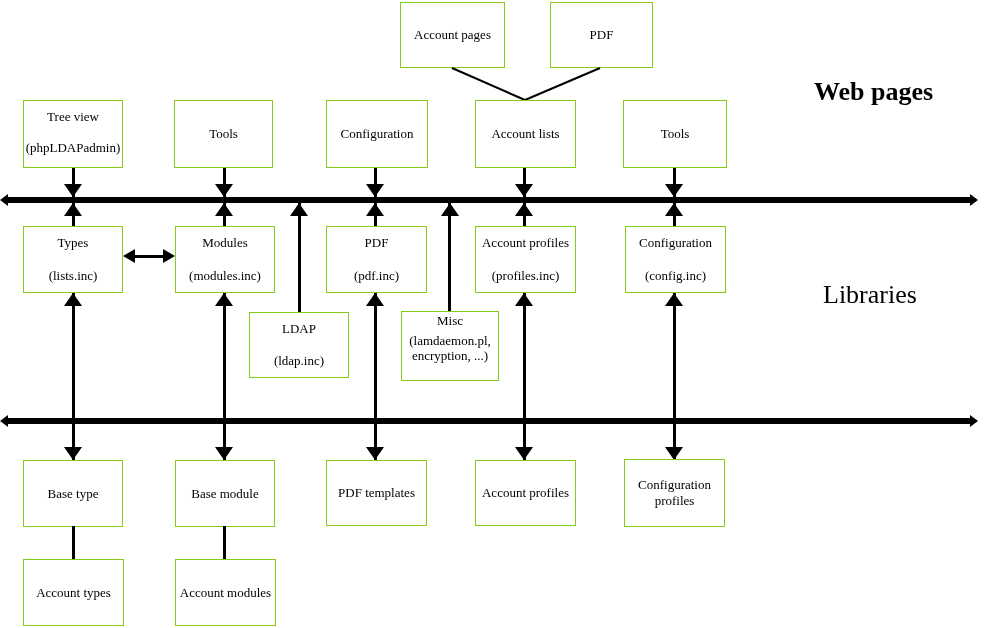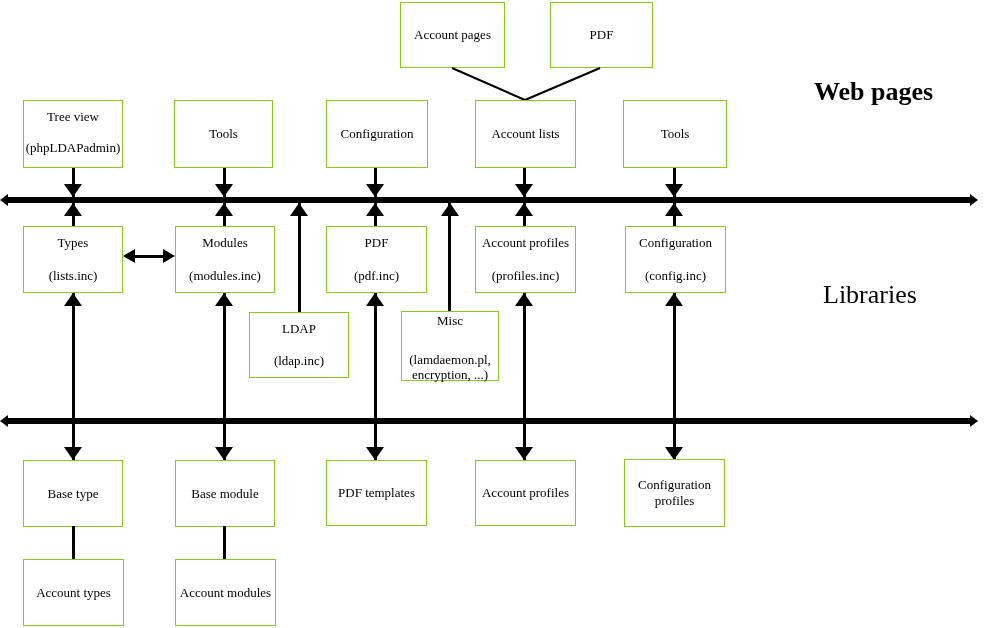--- a/index.html
+++ b/index.html
@@ -6,21 +6,21 @@
   #stage{position:relative;width:988px;height:628px;background:#ffffff;overflow:hidden;
          font-family:"Liberation Serif","DejaVu Serif",serif;color:#000;}
   .box{position:absolute;border:1px solid #84cc16;box-sizing:border-box;background:#fff;
        display:flex;flex-direction:column;align-items:center;justify-content:center;
        text-align:center;font-size:13px;line-height:16px;}
   .box span{white-space:nowrap;display:block;}
   .box.two{justify-content:space-between;padding:8px 0 8px;}
   .box.tree{padding:8px 0 11px;}
   .box.wrap span{white-space:normal;}
   .misc{justify-content:flex-start;padding-top:1px;}
-  .misc .sub{margin-top:23px;line-height:15px;}
+  .misc .sub{margin-top:4px;line-height:15px;}
   .vline{position:absolute;width:3px;background:#000;}
   .bus{position:absolute;left:8px;width:962px;height:6px;background:#000;}
   .bus-tip-l{position:absolute;left:0;width:0;height:0;border-top:6px solid transparent;
              border-bottom:6px solid transparent;border-right:8px solid #000;}
   .bus-tip-r{position:absolute;left:970px;width:0;height:0;border-top:6px solid transparent;
              border-bottom:6px solid transparent;border-left:8px solid #000;}
   .arr-down{position:absolute;width:0;height:0;border-left:9px solid transparent;
             border-right:9px solid transparent;border-top:13px solid #000;}
   .arr-up{position:absolute;width:0;height:0;border-left:9px solid transparent;
           border-right:9px solid transparent;border-bottom:13px solid #000;}

